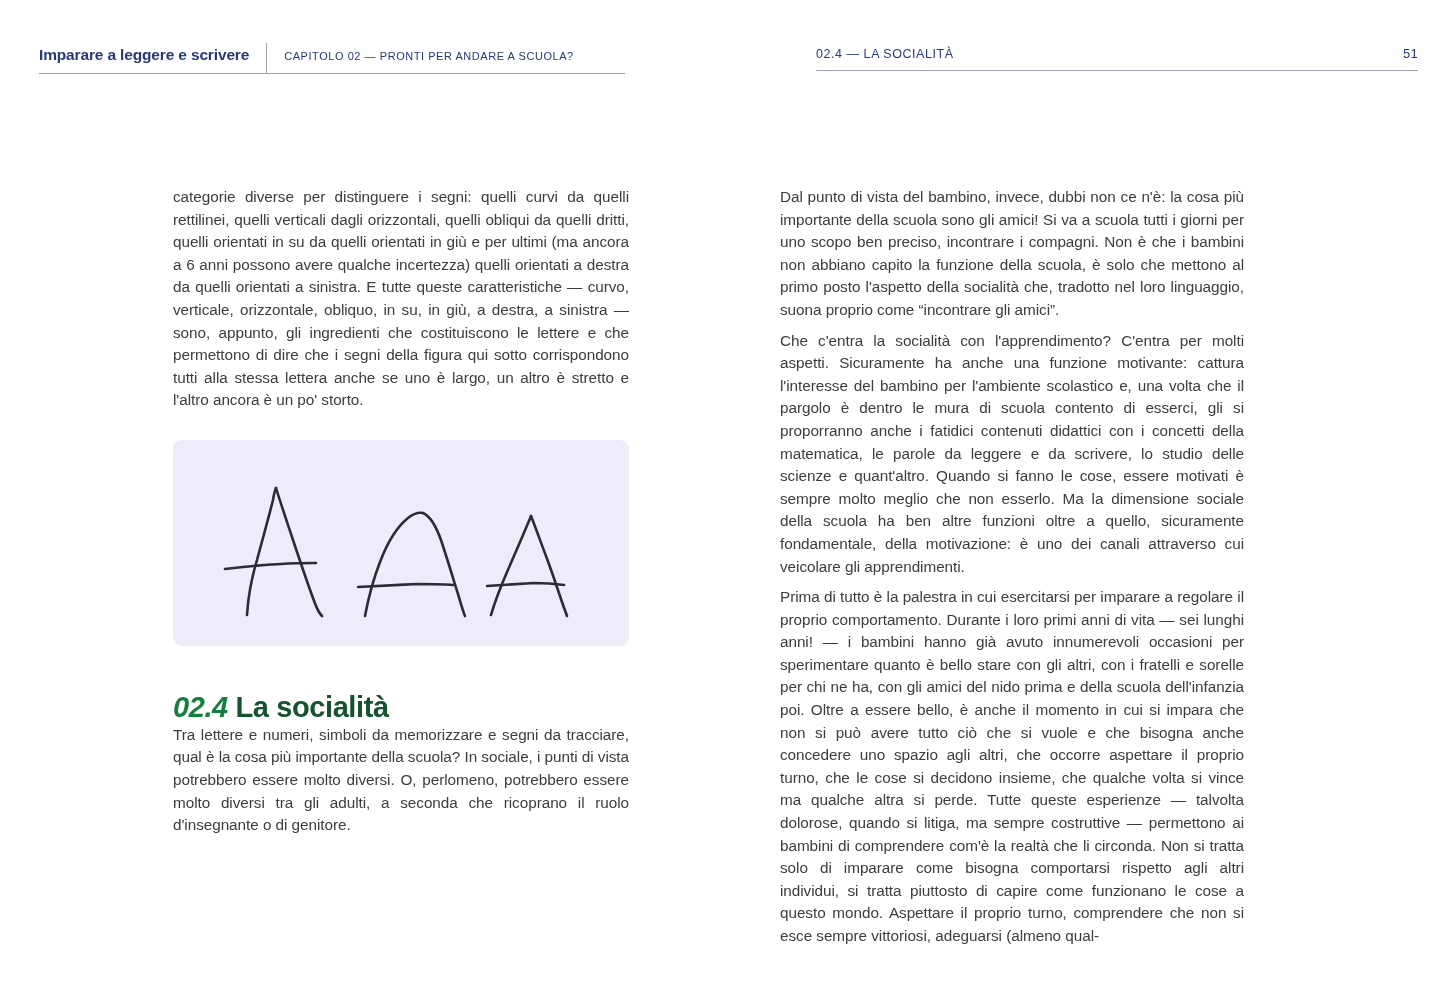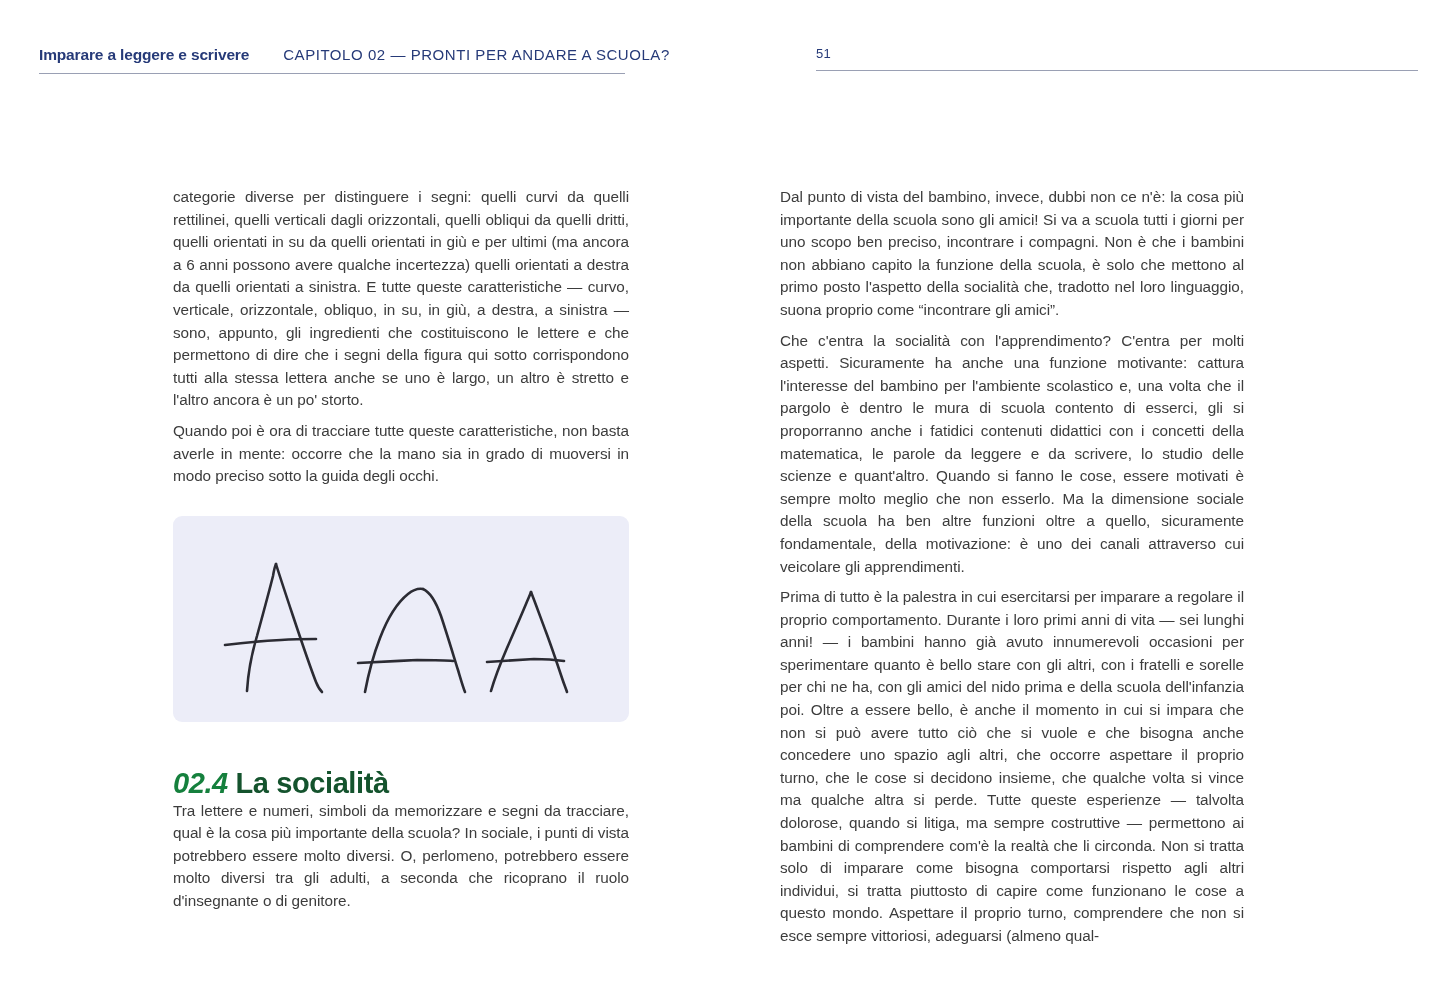--- a/index.html
+++ b/index.html
@@ -43,21 +43,21 @@
     padding-right: 17px;
   }
   .rh-divider {
     width: 1px;
     align-self: stretch;
     background: #9aa0b4;
     margin-bottom: -9px;
     margin-top: -3px;
   }
   .chapter-label {
-    font-size: 15px;
+    font-size: 11px;
     color: #263a78;
     letter-spacing: 0.55px;
     white-space: nowrap;
     padding-left: 17px;
   }
   .section-label {
     font-size: 12.5px;
     color: #263a78;
     letter-spacing: 0.55px;
     white-space: nowrap;
@@ -122,28 +122,28 @@
 <div class="running-head left">
   <div class="rh-inner">
     <span class="book-title">Imparare a leggere e scrivere</span>
     <span class="rh-divider"></span>
     <span class="chapter-label">CAPITOLO 02 — PRONTI PER ANDARE A SCUOLA?</span>
   </div>
 </div>
 
 <div class="running-head right">
   <div class="rh-inner">
+    <span class="section-label">02.4 — LA SOCIALITÀ</span>
     <span class="folio">51</span>
   </div>
 </div>
 
 <div class="column left">
 
   <p class="body">categorie diverse per distinguere i segni: quelli curvi da quelli rettilinei, quelli verticali dagli orizzontali, quelli obliqui da quelli dritti, quelli orientati in su da quelli orientati in giù e per ultimi (ma ancora a 6 anni possono avere qualche incertezza) quelli orientati a destra da quelli orientati a sinistra. E tutte queste caratteristiche — curvo, verticale, orizzontale, obliquo, in su, in giù, a destra, a sinistra — sono, appunto, gli ingredienti che costituiscono le lettere e che permettono di dire che i segni della figura qui sotto corrispondono tutti alla stessa lettera anche se uno è largo, un altro è stretto e l'altro ancora è un po' storto.</p>
-  <p class="body">Quando poi è ora di tracciare tutte queste caratteristiche, non basta averle in mente: occorre che la mano sia in grado di muoversi in modo preciso sotto la guida degli occhi.</p>
 
   <div class="figure-box">
     <svg width="372" height="150" viewBox="0 0 372 150" fill="none">
       <g stroke="#2b2b33" stroke-width="2.6" stroke-linecap="round" fill="none">
 
         <path d="M32 147 C33 130 36 112 42 92 C48 70 54 48 58 32 C59 26 60 22 61 20"></path>
         <path d="M61 20 C64 30 70 48 78 72 C86 96 94 120 101 138 C103 143 105 146 107 148"></path>
         <path d="M10 101 C26 99 46 97 66 96 C80 95 92 95 101 95"></path>
 
         <path d="M150 148 C153 132 158 112 165 94 C173 73 183 58 193 50 C198 46 203 44 208 45"></path>

